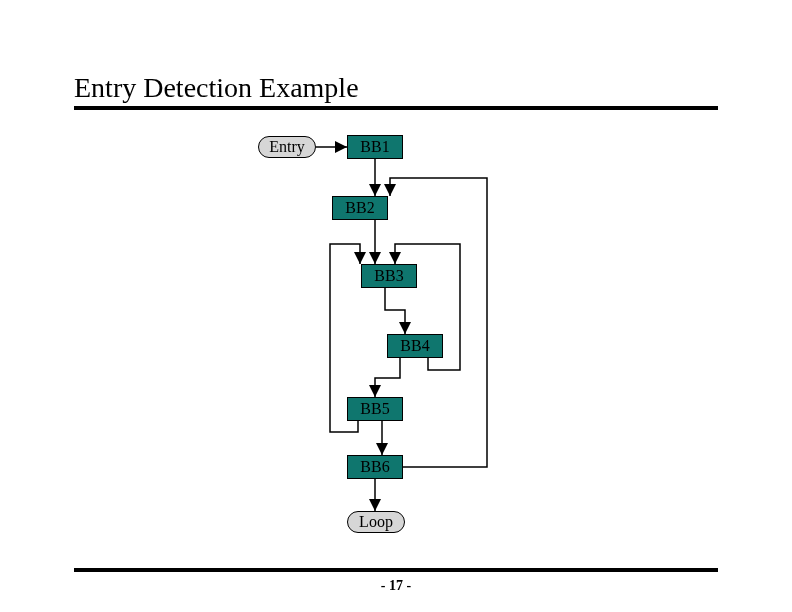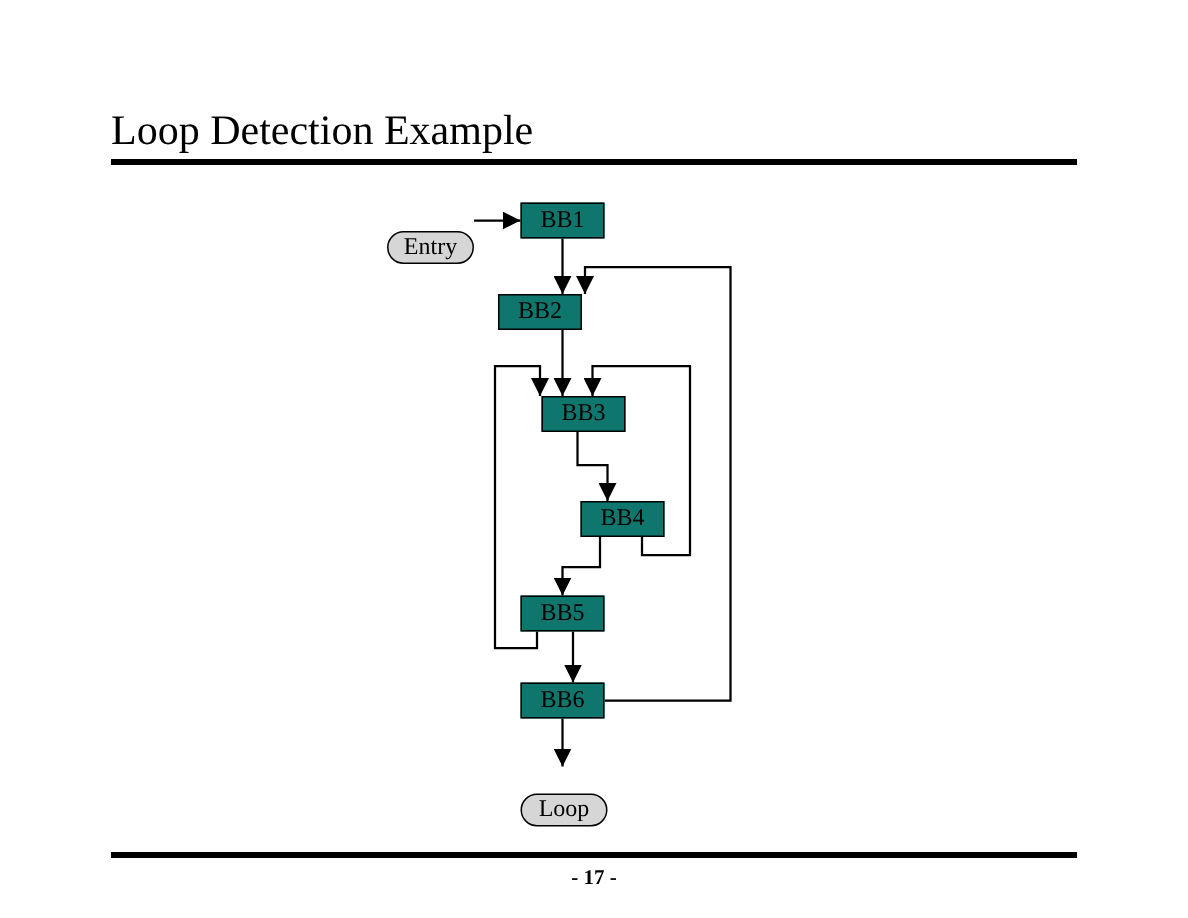--- a/index.html
+++ b/index.html
@@ -27,38 +27,38 @@
   }
   .node{
     position:absolute;box-sizing:border-box;
     border:1.5px solid #000;
     display:flex;align-items:center;justify-content:center;
     font-size:16px;
   }
   .bb{background:#0f766e;width:56px;height:24px}
   .pill{
     background:#d6d6d6;border-radius:12px;
-    width:58px;height:22px;margin-top:18px;
+    width:58px;height:22px;
   }
   
   .entry{left:258px;top:136px}
   .bb1  {left:347px;top:135px}
   .bb2  {left:332px;top:196px}
   .bb3  {left:361px;top:264px}
   .bb4  {left:387px;top:334px}
   .bb5  {left:347px;top:397px}
   .bb6  {left:347px;top:455px}
   .exit {left:347px;top:511px}
 
   svg.wires{position:absolute;left:0;top:0;width:792px;height:612px;pointer-events:none}
 </style>
 </head>
 <body>
 
-<div class="title">Loop Detection Example</div>
+<div class="title">Entry Detection Example</div>
 <div class="rule top"></div>
 
 <div class="stage">
 
   <svg class="wires" viewBox="0 0 792 612">
     <defs>
       <marker id="ah" viewBox="0 0 10 10" refX="10" refY="5" markerWidth="8" markerHeight="8" orient="auto-start-reverse">
         <path d="M0,0 L10,5 L0,10 z" fill="#000"></path>
       </marker>
     </defs>

